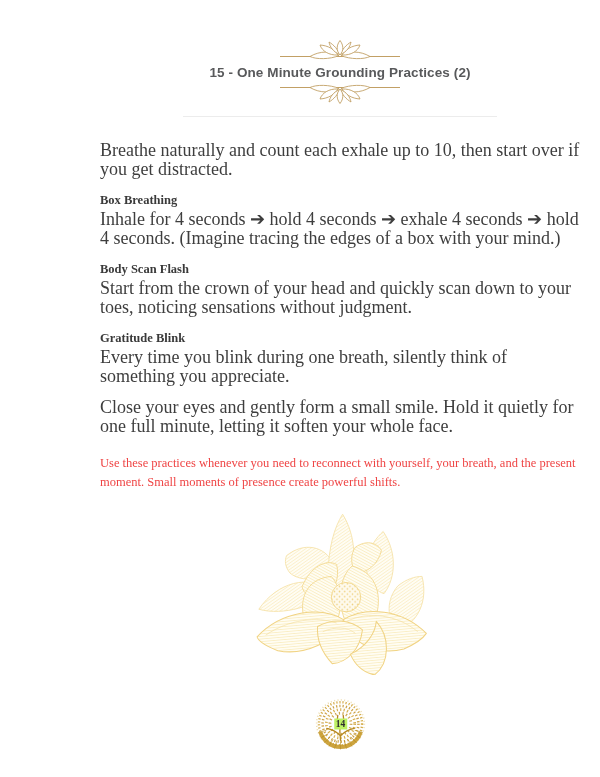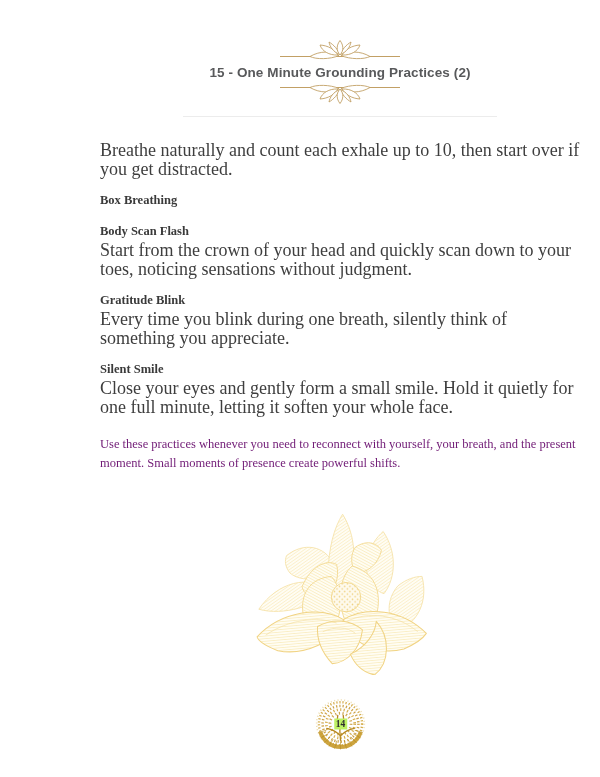--- a/index.html
+++ b/index.html
@@ -23,21 +23,21 @@
   }
   .header-divider {
     width:314px; height:1px; background:#ececec;
     margin:12px auto 0;
   }
   
   .content { margin:24px 60px 0; width:480px; color:#3e3e3e; }
   .practice { margin-bottom:12px; }
   .practice-title { font-size:12.5px; font-weight:700; line-height:19px; color:#3a3a3a; }
   .practice-body  { font-size:18px; font-weight:400; line-height:19px; }
-  .closing { margin-top:18px; font-size:12.5px; line-height:19px; color:#701a75; }
+  .closing { margin-top:18px; font-size:12.5px; line-height:19px; color:#ef4444; }
   
   .lotus { position:absolute; left:205px; top:502px; width:190px; height:173px; }
   
   .emblem { position:absolute; left:273px; top:699px; width:55px; height:55px; }
   .emblem svg { position:absolute; inset:0; width:55px; height:55px; }
   .pagenum {
     position:absolute; left:50%; top:46%;
     transform:translate(-50%,-50%);
     background:#bef264; padding:0 2px;
     font-family:"Liberation Serif", serif;
@@ -76,34 +76,34 @@
   </header>
 
   <main class="content">
     <div id="practices-list">
   <section class="practice">
     <p class="practice-body">Breathe naturally and count each exhale up to 10, then start over if you get distracted.</p>
   </section>
 
   <section class="practice">
     <h3 class="practice-title">Box Breathing</h3>
+    <p class="practice-body">Inhale for 4 seconds ➔ hold 4 seconds ➔ exhale 4 seconds ➔ hold 4 seconds. (Imagine tracing the edges of a box with your mind.)</p>
   </section>
 
   <section class="practice">
     <h3 class="practice-title">Body Scan Flash</h3>
     <p class="practice-body">Start from the crown of your head and quickly scan down to your toes, noticing sensations without judgment.</p>
   </section>
 
   <section class="practice">
     <h3 class="practice-title">Gratitude Blink</h3>
     <p class="practice-body">Every time you blink during one breath, silently think of something you appreciate.</p>
   </section>
 
   <section class="practice">
-    <h3 class="practice-title">Silent Smile</h3>
     <p class="practice-body">Close your eyes and gently form a small smile. Hold it quietly for one full minute, letting it soften your whole face.</p>
   </section>
 </div>
     <p class="closing">Use these practices whenever you need to reconnect with yourself, your breath, and the present moment. Small moments of presence create powerful shifts.</p>
   </main>
 
   <svg class="lotus" viewBox="0 0 220 200">
     <defs>
       <pattern id="h60" patternUnits="userSpaceOnUse" width="3" height="3" patternTransform="rotate(55)">
         <rect width="3" height="3" fill="#FFFDF4"></rect>

